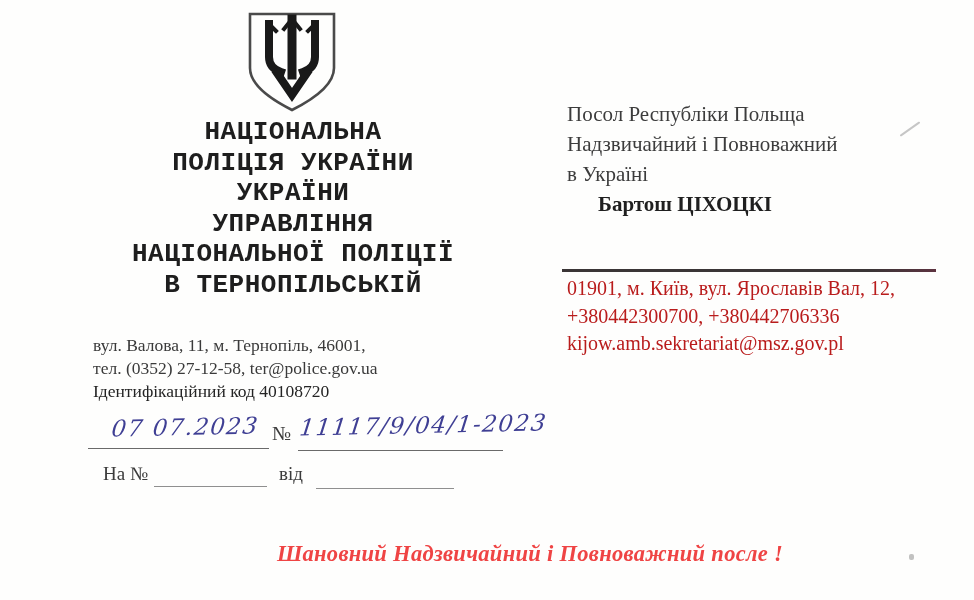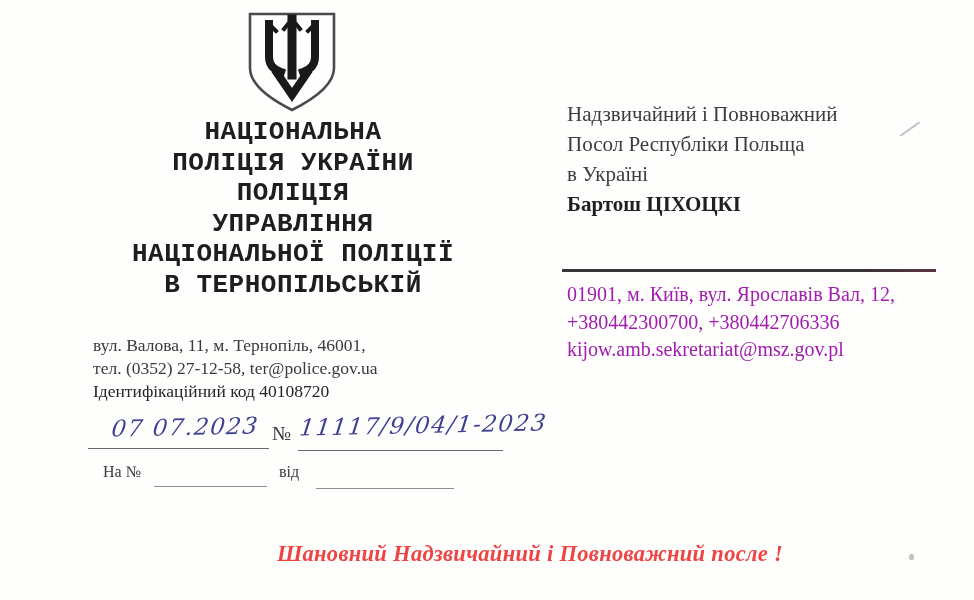--- a/index.html
+++ b/index.html
@@ -27,34 +27,34 @@
     font-family:"DejaVu Serif", serif;font-style:italic;
     color:#3f3f94;font-size:23px;letter-spacing:1.5px;
     display:inline-block;transform:skewX(-8deg) rotate(-1.2deg);
     white-space:nowrap;
   }
   .u-line{position:absolute;border-bottom:1.6px solid #6a6a6a;height:0;}
   .u-line.light{border-bottom:1.4px solid #8f8f8f;}
   .ref-date{position:absolute;left:100px;top:414px;width:170px;text-align:center;}
   .ref-no-sign{position:absolute;left:272px;top:422px;font-size:20px;color:#3b3b3b;}
   .ref-number{position:absolute;left:300px;top:412px;}
-  .reply-label{position:absolute;top:463px;font-size:16px;color:#3b3b3b;}
+  .reply-label{position:absolute;top:463px;font-size:19px;color:#3b3b3b;}
   
   .recipient{
     position:absolute;left:567px;top:99px;width:390px;
     font-size:21px;line-height:30px;color:#3c3c3c;
   }
-  .recipient .name{font-weight:700;color:#1f1f1f;}
+  .recipient .name{font-weight:700;color:#1f1f1f;margin-left:31px;}
   .divider{
     position:absolute;left:562px;top:269px;width:374px;height:3px;
     background:linear-gradient(90deg,#3a3536 0%,#3a3536 82%,#5d3340 100%);
   }
   .recipient-addr{
-    position:absolute;left:567px;top:281px;width:390px;
-    font-size:20px;line-height:27.5px;color:#a21caf;
+    position:absolute;left:567px;top:275px;width:390px;
+    font-size:20px;line-height:27.5px;color:#b91c1c;
   }
   
   .salutation{
     position:absolute;left:225px;top:541px;width:610px;text-align:center;
     font-weight:700;font-style:italic;font-size:22.5px;color:#ef4444;
     letter-spacing:.3px;white-space:nowrap;
   }
   
   .artifact-slash{
     position:absolute;left:898px;top:128px;width:24px;height:2px;
@@ -80,21 +80,21 @@
         <path d="M50 9 L42 19 M50 9 L58 19" stroke-width="4"></path>
         <path d="M27 14 L34 21 M73 14 L66 21" stroke-width="4"></path>
         <path d="M35 63 L50 85 L65 63" stroke-width="8"></path>
       </g>
     </svg>
   </div>
 
   <div class="sender-org">
     <div class="org-line">НАЦІОНАЛЬНА</div>
     <div class="org-line">ПОЛІЦІЯ УКРАЇНИ</div>
-    <div class="org-line">ПОЛІЦІЯ</div>
+    <div class="org-line">УКРАЇНИ</div>
     <div class="org-line">УПРАВЛІННЯ</div>
     <div class="org-line">НАЦІОНАЛЬНОЇ ПОЛІЦІЇ</div>
     <div class="org-line">В ТЕРНОПІЛЬСЬКІЙ</div>
   </div>
 
   <div class="sender-addr">
     <div>вул. Валова, 11, м. Тернопіль, 46001,</div>
     <div>тел. (0352) 27-12-58, ter@police.gov.ua</div>
     <div class="id-line">Ідентифікаційний код 40108720</div>
   </div>
@@ -109,22 +109,22 @@
     <span class="hand">11117/9/04/1-2023</span>
   </div>
   <div class="u-line" style="left:298px;top:450px;width:205px;"></div>
 
   <div class="reply-label" style="left:103px;">На №</div>
   <div class="u-line light" style="left:154px;top:486px;width:113px;"></div>
   <div class="reply-label" style="left:279px;">від</div>
   <div class="u-line light" style="left:316px;top:488px;width:138px;"></div>
 
   <div class="recipient">
+    <div>Посол Республіки Польща</div>
     <div>Надзвичайний і Повноважний</div>
-    <div>Посол Республіки Польща</div>
     <div>в Україні</div>
     <div class="name">Бартош ЦІХОЦКІ</div>
   </div>
 
   <div class="divider"></div>
 
   <div class="recipient-addr">
     <div>01901, м. Київ, вул. Ярославів Вал, 12,</div>
     <div>+380442300700, +380442706336</div>
     <div>kijow.amb.sekretariat@msz.gov.pl</div>

